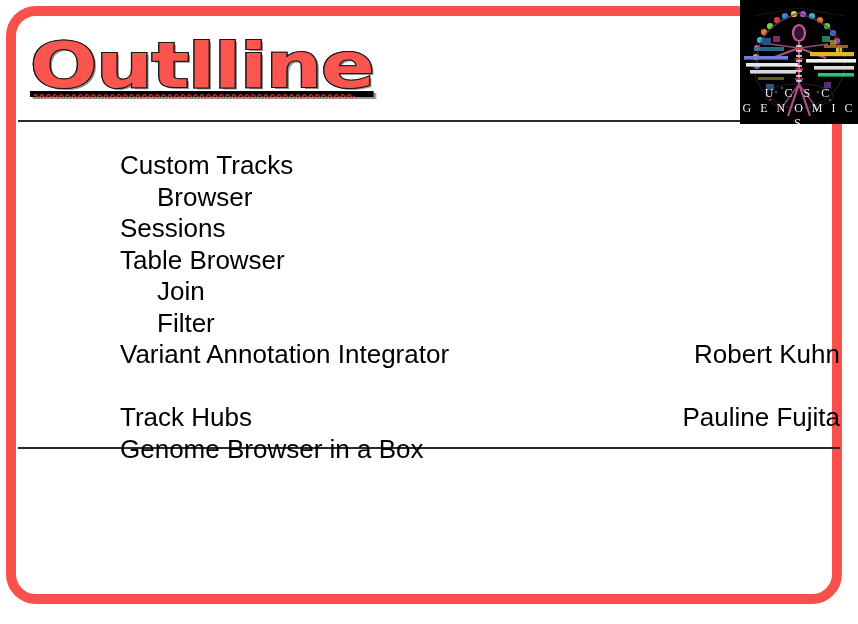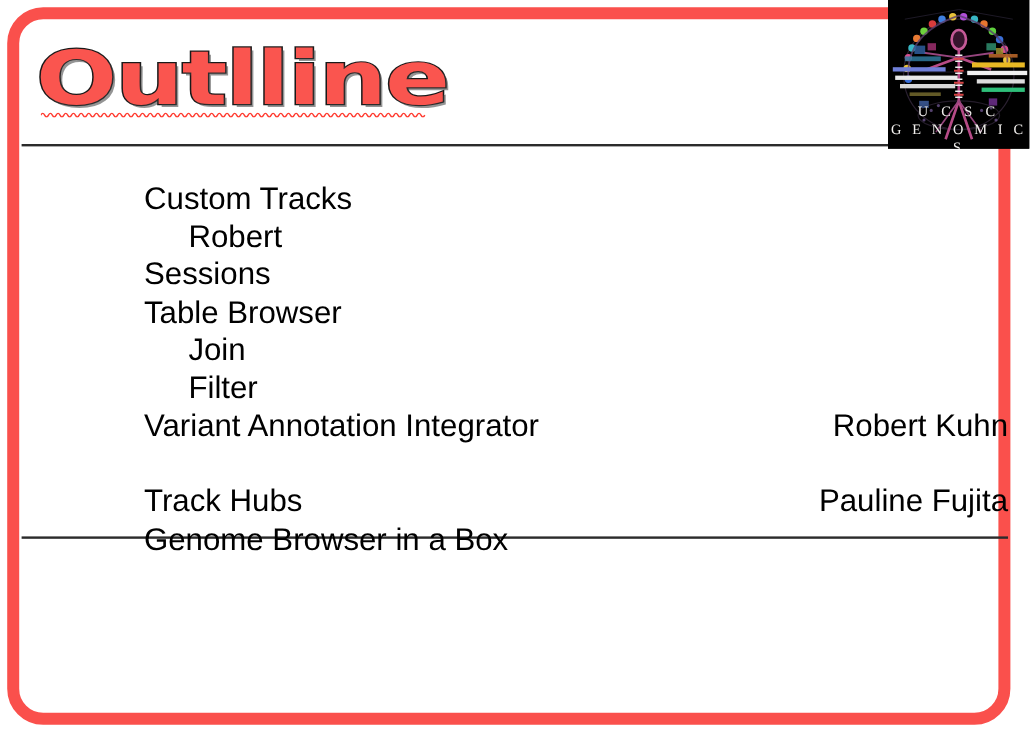--- a/index.html
+++ b/index.html
@@ -33,20 +33,21 @@
     box-sizing: border-box;
     background: transparent;
   }
 
   
   #title-wrap {
     position: absolute;
     left: 30px;
     top: 36px;
     height: 62px;
+    text-decoration: underline;
   }
   #title {
     font-family: "DejaVu Sans", sans-serif;
     font-weight: bold;
     font-size: 62px;
     line-height: 60px;
     letter-spacing: -1px;
     color: #fa554f;
     -webkit-text-stroke: 2px #1a1a1a;
     paint-order: stroke fill;
@@ -250,21 +251,21 @@
     <div class="logo-text" id="logo-ucsc">U C    S C</div>
     <div class="logo-text" id="logo-genomics">G E N O M I C S</div>
   </div>
 
   <div id="content">
 
     <div class="row">
       <span class="item">Custom Tracks</span>
     </div>
     <div class="row">
-      <span class="item indent">Robert</span>
+      <span class="item indent">Browser</span>
     </div>
     <div class="row">
       <span class="item">Sessions</span>
     </div>
     <div class="row">
       <span class="item">Table Browser</span>
     </div>
     <div class="row">
       <span class="item indent">Join</span>
     </div>

